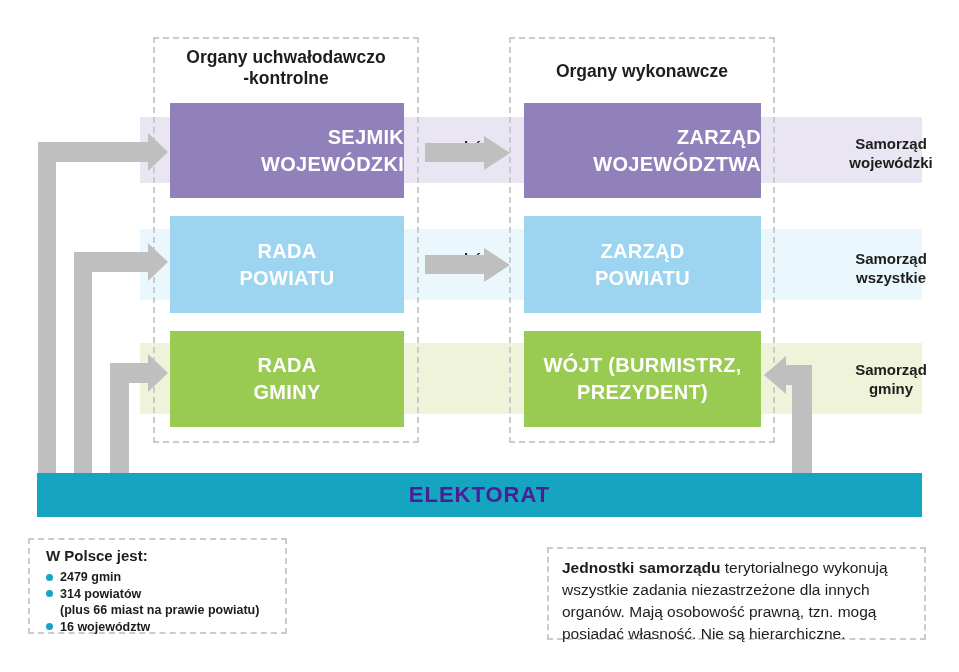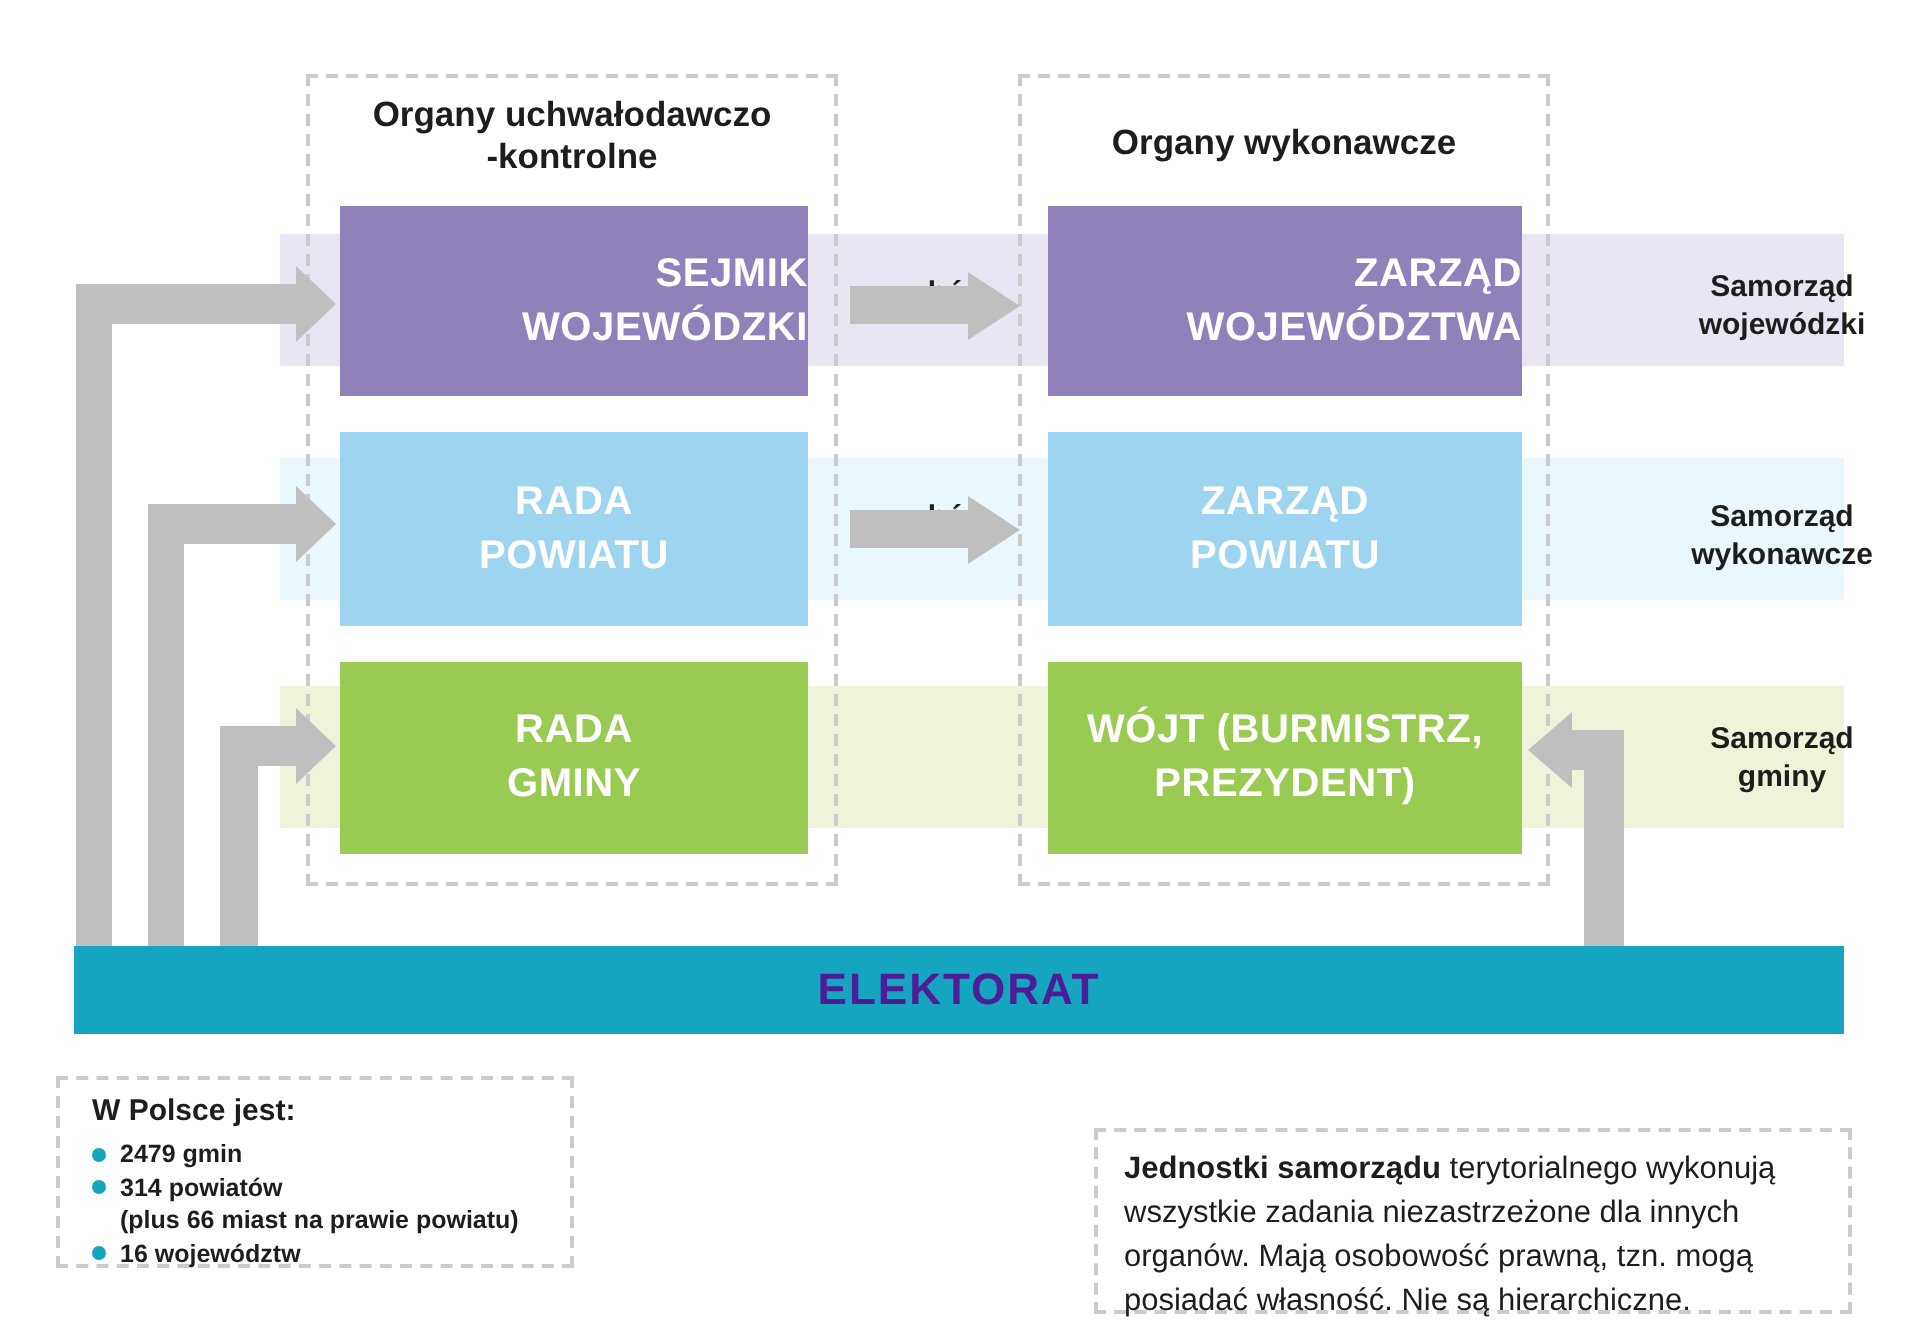--- a/index.html
+++ b/index.html
@@ -37,21 +37,21 @@
   .sidelabel.row1{top:134px;} .sidelabel.row2{top:249px;} .sidelabel.row3{top:360px;}
   #elektorat{
     position:absolute;left:37px;top:473px;width:885px;height:44px;background:var(--teal);
     display:flex;align-items:center;justify-content:center;color:#4c1d95;font-size:22px;font-weight:700;letter-spacing:1px;z-index:5;
   }
   #stats{position:absolute;left:28px;top:538px;width:259px;height:96px;border:2px dashed #cbcbcb;box-sizing:border-box;padding:7px 6px 0 16px;z-index:5;}
   #stats .title{font-size:15px;font-weight:700;margin-bottom:5px;}
   .statline{display:flex;align-items:center;font-size:12.5px;font-weight:600;line-height:16.5px;}
   .statline .dot{width:7px;height:7px;border-radius:50%;background:var(--teal);margin-right:7px;flex:0 0 auto;}
   .statline.sub{padding-left:14px;text-align:center;}
-  #note{position:absolute;left:547px;top:564px;width:379px;height:93px;border:2px dashed #cbcbcb;box-sizing:border-box;padding:8px 13px;font-size:15.5px;line-height:22px;z-index:5;}
+  #note{position:absolute;left:547px;top:547px;width:379px;height:93px;border:2px dashed #cbcbcb;box-sizing:border-box;padding:8px 13px;font-size:15.5px;line-height:22px;z-index:5;}
   #note b{font-weight:700;}
 </style>
 </head>
 <body>
 
 <div id="stage">
 
   <div class="band row1"></div>
   <div class="band row2"></div>
   <div class="band row3"></div>
@@ -103,21 +103,21 @@
   </div>
   <div class="wybor" style="left:423px;top:230px;">wybór</div>
   <div class="gray" style="left:425px;top:255px;width:59px;height:19px;z-index:4;"></div>
   <div class="head-right small" style="left:484px;top:248px;z-index:4;"></div>
   <div class="orgbox rcol row2">
     <div>ZARZĄD</div>
     <div>POWIATU</div>
   </div>
   <div class="sidelabel row2">
     <div>Samorząd</div>
-    <div>wykonawcze</div>
+    <div>wszystkie</div>
   </div>
 
   <div class="orgbox lcol row3">
     <div>RADA</div>
     <div>GMINY</div>
   </div>
   <div class="orgbox rcol row3">
     <div>WÓJT (BURMISTRZ,</div>
     <div>PREZYDENT)</div>
   </div>

